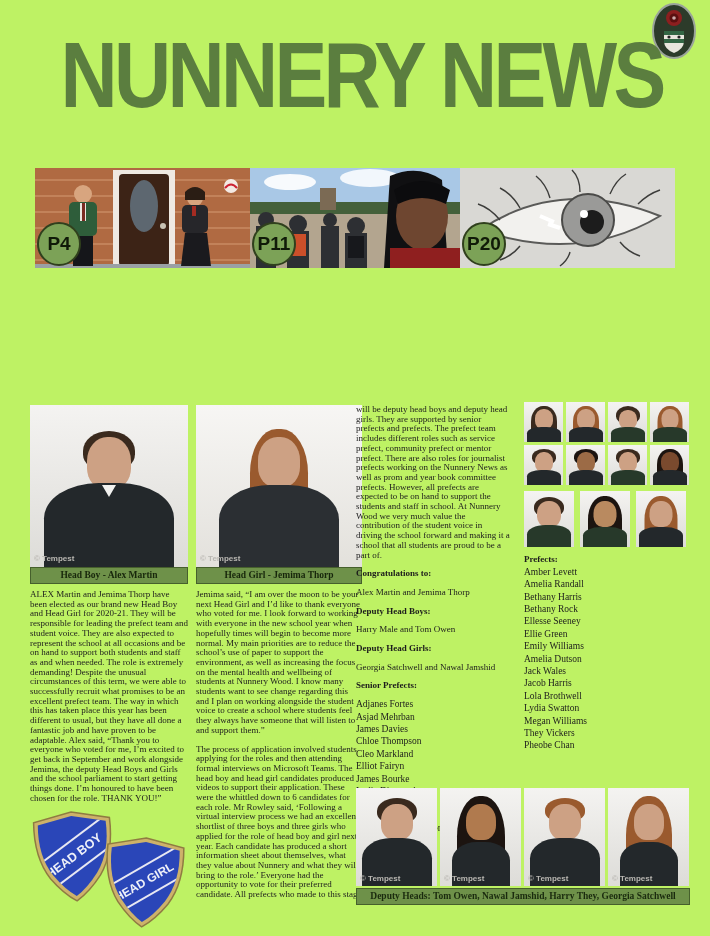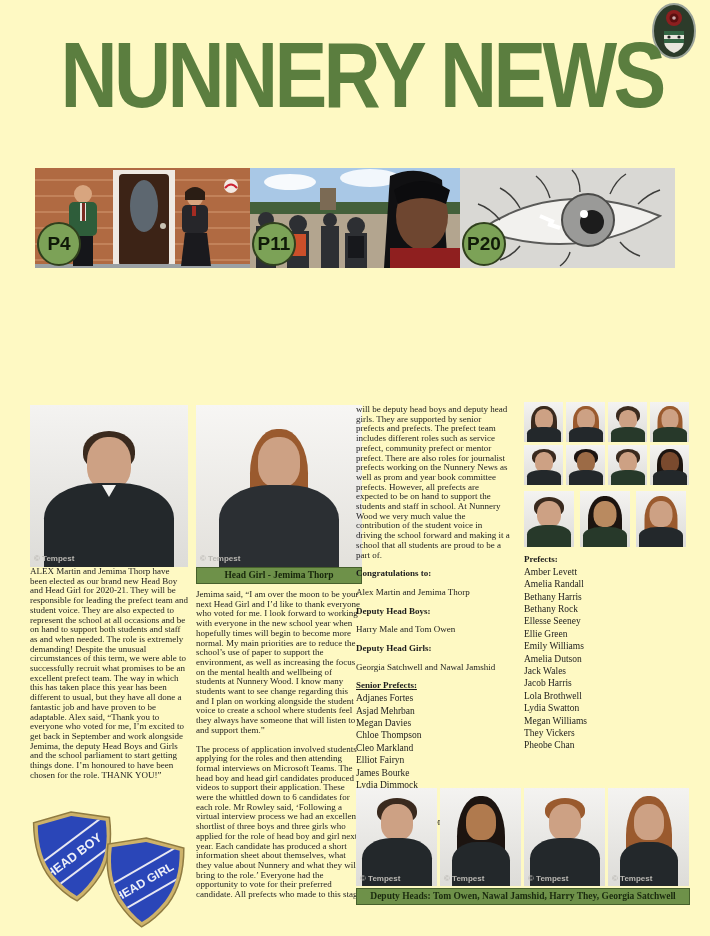--- a/index.html
+++ b/index.html
@@ -1,17 +1,17 @@
 <!DOCTYPE html>
 <html><head>
 <meta charset="utf-8">
 <style>
   html,body{margin:0;padding:0;}
   body{width:710px;height:936px;background:#ffffff;font-family:"Liberation Serif",serif;}
-  .page{position:relative;width:710px;height:936px;background:#fef9c3;overflow:hidden;}
+  .page{position:relative;width:710px;height:936px;background:#bef264;overflow:hidden;}
 
   
   .crest{position:absolute;top:3px;right:14px;width:44px;height:56px;}
   .masthead{position:absolute;top:28px;left:35px;width:640px;height:92px;text-align:center;}
   .masthead h1{margin:0;font-family:"Liberation Sans",sans-serif;font-weight:bold;
     font-size:86px;letter-spacing:-4px;color:#5b7e3f;white-space:nowrap;
     transform:scale(0.92,1.08);transform-origin:center top;line-height:86px;}
 
   .infobar{position:absolute;top:122px;left:35px;width:640px;height:34px;background:#5b7e3f;
     display:flex;align-items:center;gap:44px;padding-left:40px;box-sizing:border-box;
@@ -191,20 +191,21 @@
 
 
   <div class="col col1">
     <div class="photo-frame portrait">
       <div class="p-hair" style="top:26px;width:52px;height:40px;"></div>
       <div class="p-head" style="top:32px;width:44px;height:52px;"></div>
       <div class="p-body" style="top:78px;width:130px;height:84px;"></div>
       <div class="p-shirt" style="top:80px;"></div>
       <span class="watermark">© Tempest</span>
     </div>
+    <div class="caption-bar">Head Boy - Alex Martin</div>
     <p class="bodytext">ALEX Martin and Jemima Thorp have been elected as our brand new Head Boy and Head Girl for 2020-21. They will be responsible for leading the prefect team and student voice. They are also expected to represent the school at all occasions and be on hand to support both students and staff as and when needed. The role is extremely demanding! Despite the unusual circumstances of this term, we were able to successfully recruit what promises to be an excellent prefect team. The way in which this has taken place this year has been different to usual, but they have all done a fantastic job and have proven to be adaptable.  Alex said, “Thank you to everyone who voted for me, I’m excited to get back in September and work alongside Jemima, the deputy Head Boys and Girls and the school parliament to start getting things done. I’m honoured to have been chosen for the role. THANK YOU!”</p>
   </div>
 
   <div class="col col2">
     <div class="photo-frame portrait" style="background:linear-gradient(#f7f6f4,#e3e1dc);">
       <div class="p-hair long ginger" style="top:24px;width:58px;height:96px;"></div>
       <div class="p-head" style="top:32px;width:42px;height:50px;"></div>
       <div class="p-body" style="top:80px;width:120px;height:82px;background:#2b2f33;"></div>
       <span class="watermark">© Tempest</span>
     </div>
@@ -214,25 +215,25 @@
   </div>
 
   <div class="col col3">
     <p class="bodytext">will be deputy head boys and deputy head girls. They are supported by senior prefects and prefects. The prefect team includes different roles such as service prefect, community prefect or mentor prefect. There are also roles for journalist prefects working on the Nunnery News as well as prom and year book committee prefects. However, all prefects are expected to be on hand to support the students and staff in school. At Nunnery Wood we very much value the contribution of the student voice in driving the school forward and making it a school that all students are proud to be a part of.</p>
     <p class="subhead">Congratulations to:</p>
     <p>Alex Martin and Jemima Thorp</p>
     <p class="subhead">Deputy Head Boys:</p>
     <p>Harry Male and Tom Owen</p>
     <p class="subhead">Deputy Head Girls:</p>
     <p>Georgia Satchwell and Nawal Jamshid</p>
-    <p class="subhead" style="margin-bottom:1px;text-decoration:underline;">Senior Prefects:</p>
+    <p class="subhead" style="margin-bottom:7px;">Senior Prefects:</p>
     <ul class="namelist">
       <li>Adjanes Fortes</li>
       <li>Asjad Mehrban</li>
-      <li>Megan Davies</li>
+      <li>James Davies</li>
       <li>Chloe Thompson</li>
       <li>Cleo Markland</li>
       <li>Elliot Fairyn</li>
       <li>James Bourke</li>
       <li>Lydia Dimmock</li>
       <li>Molly Sue Beard</li>
       <li>Owen Jeynes</li>
       <li>Yasmin Dehghan-Mongabadi</li>
     </ul>
   </div>

